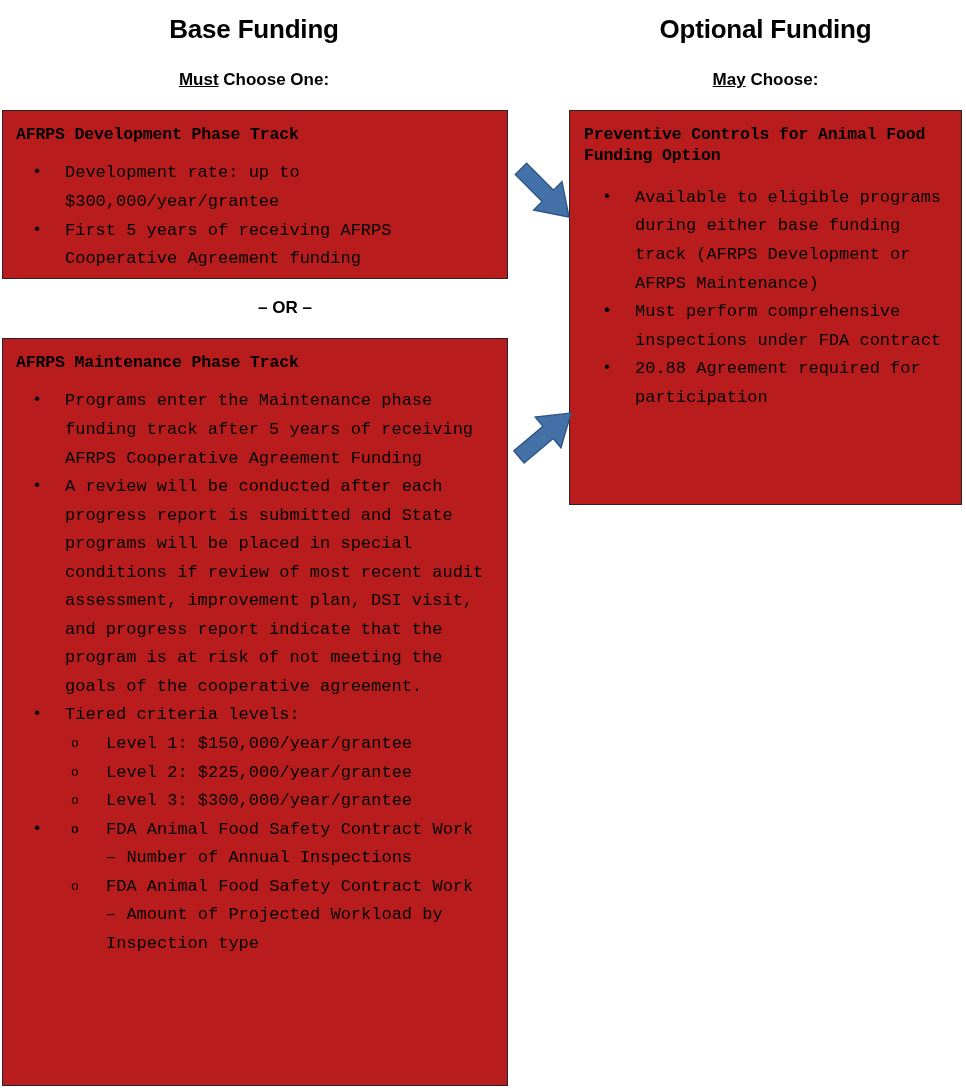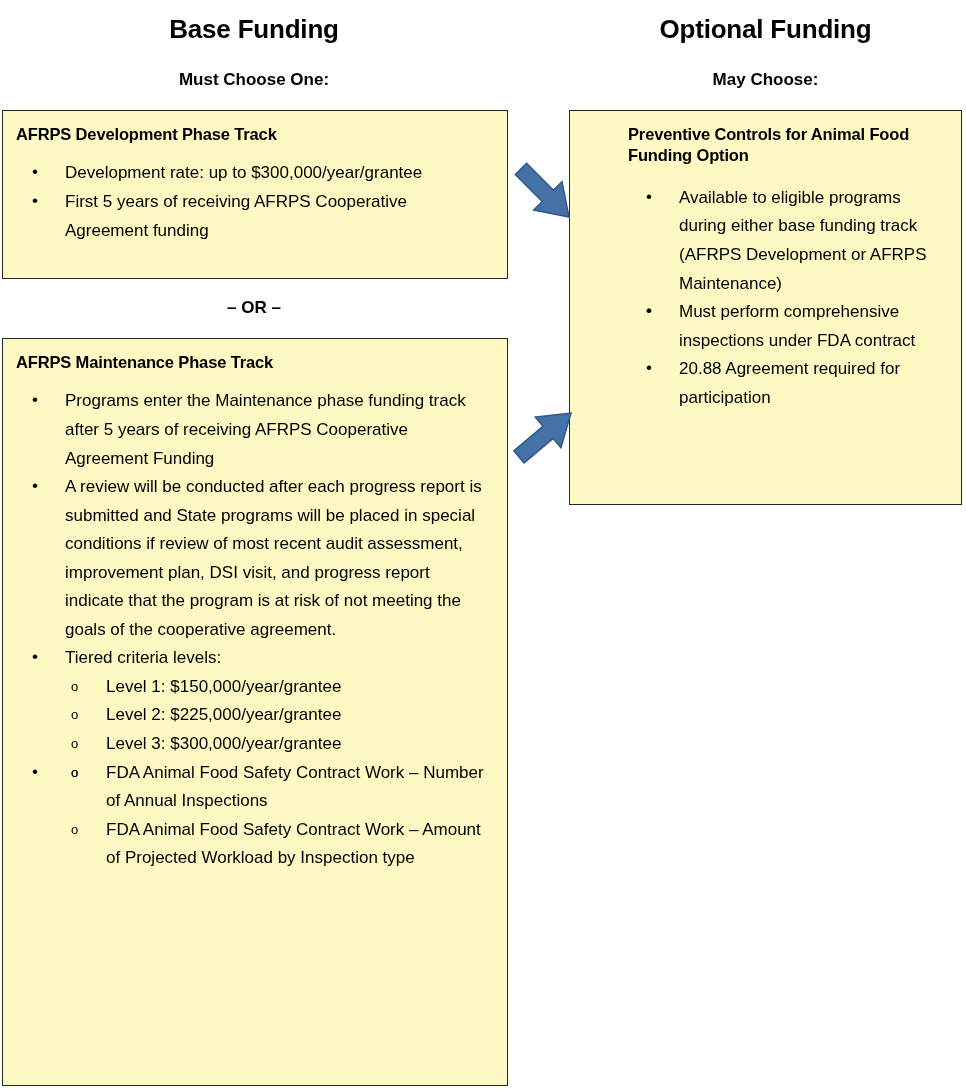--- a/index.html
+++ b/index.html
@@ -23,37 +23,38 @@
     font-weight: bold;
     text-align: center;
     letter-spacing: -0.2px;
   }
   .col-sub {
     position: absolute;
     font-size: 17px;
     font-weight: bold;
     text-align: center;
   }
-  .col-sub .u { }
+  .col-sub .u { text-decoration: underline; }
 
   #title-base   { left: 0px;   top: 14px;  width: 508px; }
   #sub-base     { left: 0px;   top: 70px;  width: 508px; }
   #title-opt    { left: 569px; top: 14px;  width: 393px; }
   #sub-opt      { left: 569px; top: 70px;  width: 393px; }
 
   
   .box {
     position: absolute;
     box-sizing: border-box;
     border: 1.6px solid #262626;
-    background: #fef9c3;
+    background: #b91c1c;
+    font-family: Liberation Mono, monospace;
   }
   #box-dev  { left: 2px;   top: 110px;  width: 506px; height: 169px; }
   #box-main { left: 2px;   top: 338px;  width: 506px; height: 748px; }
-  #box-pc   { left: 569px; top: 110px;  width: 393px; height: 395px; padding-left: 44px; }
+  #box-pc   { left: 569px; top: 110px;  width: 393px; height: 395px; }
 
   .box-title {
     font-size: 16.5px;
     font-weight: bold;
     line-height: 1.30;
     letter-spacing: -0.15px;
   }
   #box-dev  .box-title { margin: 13px 0 0 13px; }
   #box-main .box-title { margin: 13px 0 12px 13px; }
   #box-pc   .box-title { margin: 13px 22px 0 14px; }
@@ -107,20 +108,21 @@
 
   
   #or-sep {
     position: absolute;
     left: 0px;
     top: 298px;
     width: 508px;
     text-align: center;
     font-size: 17px;
     font-weight: bold;
+    padding-left: 31px;
   }
 
   
   .arrow-svg {
     position: absolute;
     overflow: visible;
   }
   #arrow-top  { left: 505px; top: 160px; }
   #arrow-bot  { left: 505px; top: 402px; }
 </style>

